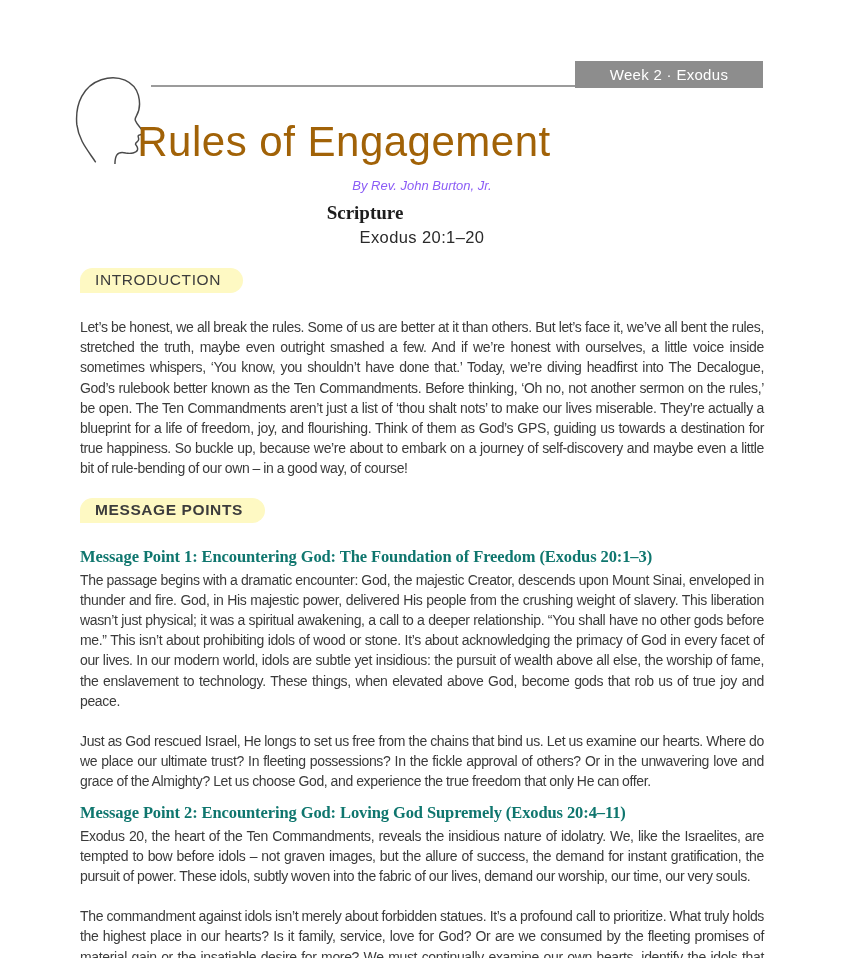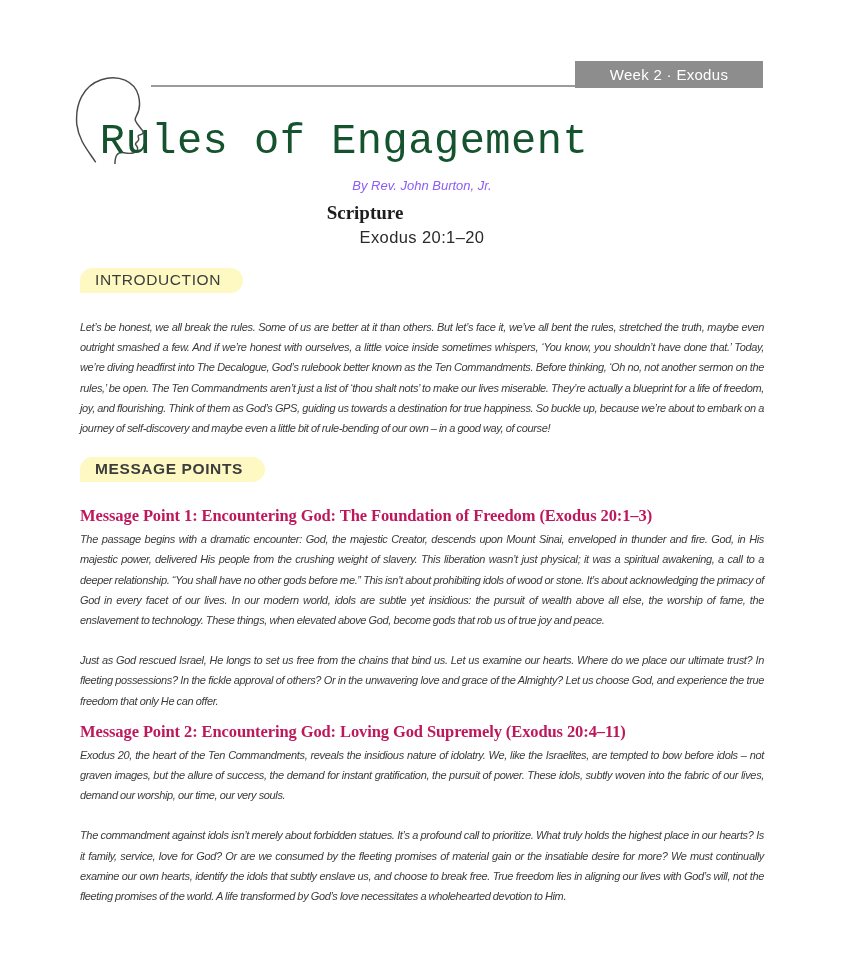--- a/index.html
+++ b/index.html
@@ -48,25 +48,25 @@
     align-items: center;
     justify-content: center;
   }
   .page-title {
     position: absolute;
     left: 0;
     top: 118px;
     width: 688px;
     margin: 0;
     text-align: center;
-    font-family: Liberation Mono, monospace;
+    font-family: Liberation Sans, sans-serif;
     font-weight: 400;
     font-size: 42px;
     letter-spacing: 0.5px;
-    color: #14532d;
+    color: #a16207;
   }
   .byline {
     position: absolute;
     left: 0;
     top: 178px;
     width: 844px;
     text-align: center;
     font-style: italic;
     font-size: 13px;
     color: #8b5cf6;
@@ -109,37 +109,36 @@
     padding: 3px 22px 4px 15px;
     border-radius: 13px 13px 13px 0;
     margin: 0 0 24px 0;
   }
   .section-label.second {
     margin-top: 8px;
     font-weight: bold;
   }
   p.body-text {
     margin: 0;
-    font-size: 11px;
+    font-size: 14px;
     line-height: 20.2px;
     letter-spacing: -0.35px;
     word-spacing: -0.3px;
     text-align: justify;
     color: #3b3b3b;
-    font-style: italic;
   }
   p.gap-after      { margin-bottom: 20px; }
   p.small-gap-after{ margin-bottom: 11px; }
   h2.mp-heading {
     margin: 0 0 3px 0;
     font-family: "Liberation Serif", serif;
     font-size: 16.5px;
     font-weight: bold;
     letter-spacing: -0.1px;
-    color: #be185d;
+    color: #0f766e;
   }
 </style>
 </head>
 <body>
 
 <div class="page">
 
   <svg class="head-icon" viewBox="0 0 88 110" fill="none" xmlns="http://www.w3.org/2000/svg">
     <path d="M 26 108
              C 18 96, 9 86, 7 70

